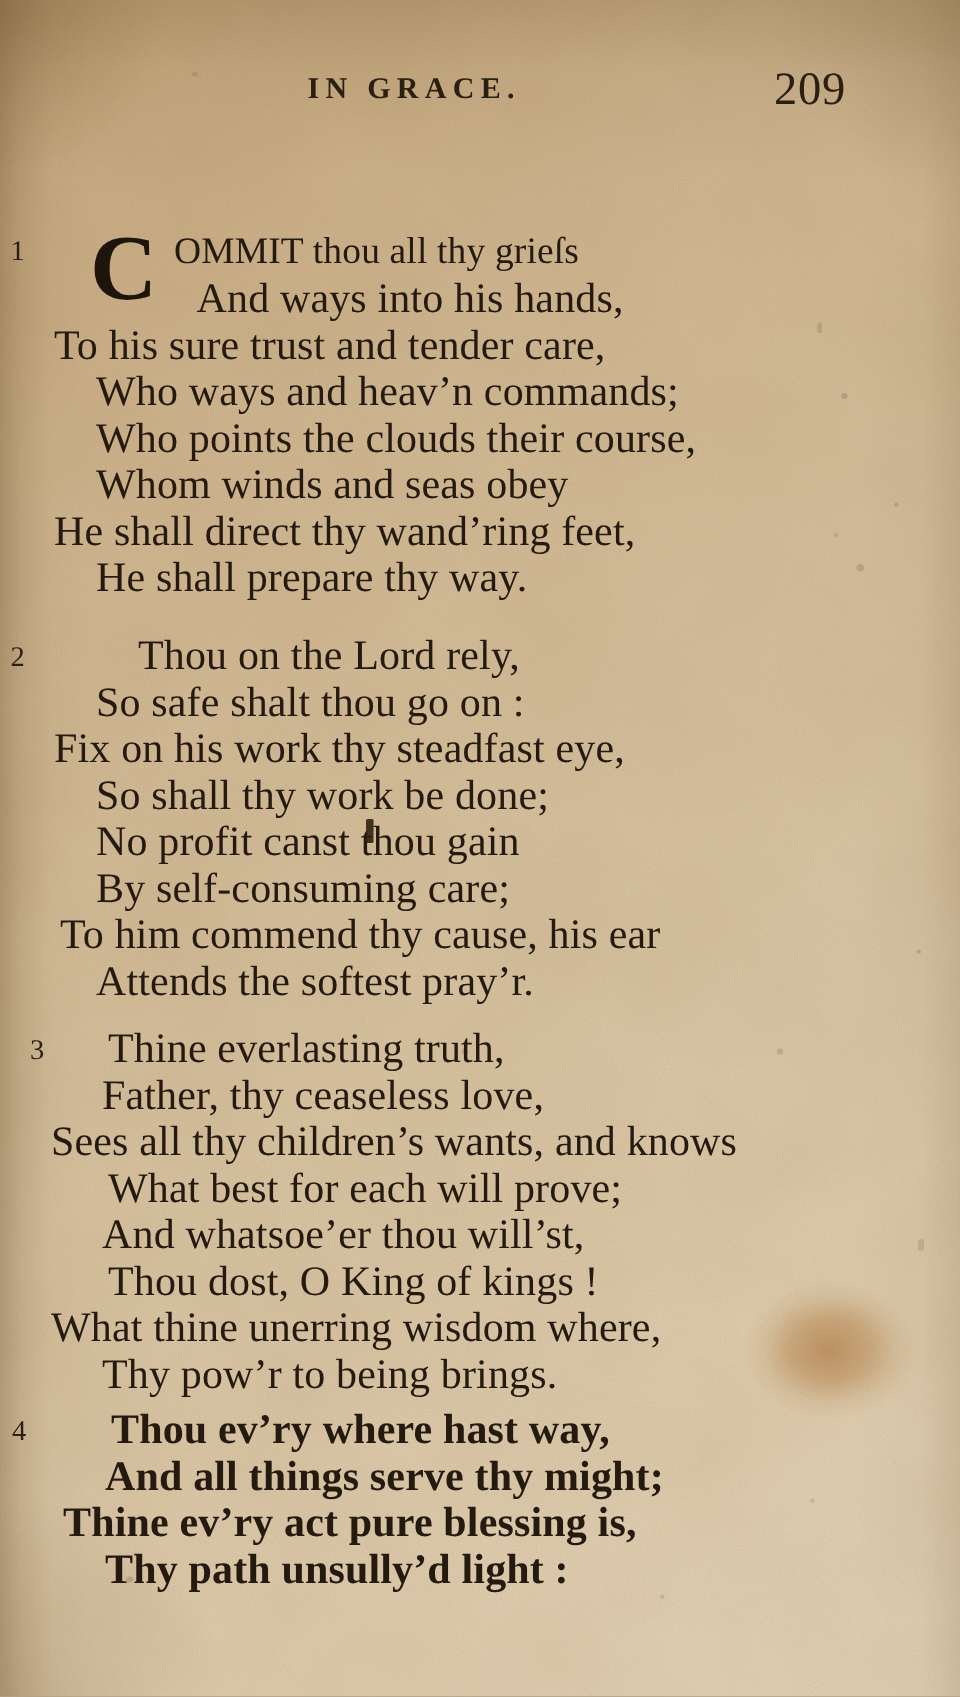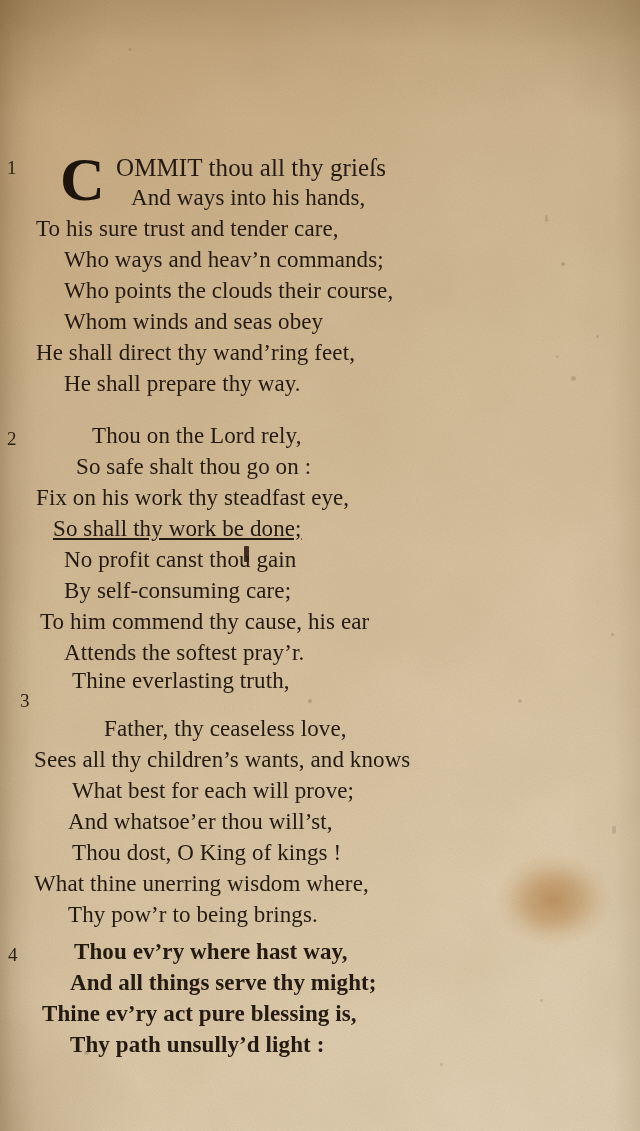--- a/index.html
+++ b/index.html
@@ -91,21 +91,21 @@
     left: 0;
     width: 640px;
   }
   .stanza-num {
     position: absolute;
     font-size: 19px;
     color: #2a1f12;
   }
   .line {
     position: absolute;
-    font-size: 23px;
+    font-size: 28px;
     line-height: 1;
     letter-spacing: 0.1px;
     white-space: pre;
     color: #241a10;
   }
 
   
   .dropcap {
     position: absolute;
     left: 60px;
@@ -151,20 +151,24 @@
                   0 0 0 0 0.19
                   0 0 0 0.22 0"></feColorMatrix>
       </filter>
     </defs>
     <rect width="640" height="1131" filter="url(#blotchNoise)"></rect>
     <rect width="640" height="1131" filter="url(#fiberNoise)"></rect>
   </svg>
 
   <div id="content">
 
+    <div class="runhead">
+      <div class="runhead-title">IN GRACE.</div>
+      <div class="runhead-page">209</div>
+    </div>
 
 
     <div class="speck" style="left:86px;  top:196px; width:3px;  height:3px;  opacity:.30;"></div>
     <div class="speck" style="left:545px; top:215px; width:3px;  height:7px;  opacity:.28; border-radius:2px;"></div>
     <div class="speck" style="left:561px; top:262px; width:4px;  height:4px;  opacity:.34;"></div>
     <div class="speck" style="left:596px; top:335px; width:3px;  height:3px;  opacity:.26;"></div>
     <div class="speck" style="left:571px; top:376px; width:5px;  height:5px;  opacity:.30;"></div>
     <div class="speck" style="left:556px; top:355px; width:3px;  height:3px;  opacity:.22;"></div>
     <div class="speck" style="left:611px; top:633px; width:3px;  height:3px;  opacity:.30;"></div>
     <div class="speck" style="left:518px; top:699px; width:4px;  height:4px;  opacity:.28;"></div>
@@ -184,35 +188,35 @@
       <div class="line" style="left:64px;  top:248px;">Who ways and heav’n commands;</div>
       <div class="line" style="left:64px;  top:279px;">Who points the clouds their course,</div>
       <div class="line" style="left:64px;  top:310px;">Whom winds and seas obey</div>
       <div class="line" style="left:36px;  top:341px;">He shall direct thy wand’ring feet,</div>
       <div class="line" style="left:64px;  top:372px;">He shall prepare thy way.</div>
     </div>
 
     <div class="stanza">
       <div class="stanza-num" style="left:7px; top:428px;">2</div>
       <div class="line" style="left:68px; top:424px;margin-left:24px;">Thou on the Lord rely,</div>
-      <div class="line" style="left:76px; top:455px;">So safe shalt thou go on :</div>
+      <div class="line" style="left:64px; top:455px;">So safe shalt thou go on :</div>
       <div class="line" style="left:36px; top:486px;">Fix on his work thy steadfast eye,</div>
-      <div class="line" style="left:53px; top:517px;text-decoration:underline;">So shall thy work be done;</div>
+      <div class="line" style="left:64px; top:517px;">So shall thy work be done;</div>
       <div class="line" style="left:64px; top:548px;">No profit canst thou gain</div>
       <div class="line" style="left:64px; top:579px;">By self-consuming care;</div>
       <div class="line" style="left:40px; top:610px;">To him commend thy cause, his ear</div>
       <div class="line" style="left:64px; top:641px;">Attends the softest pray’r.</div>
 
       <div class="blot" style="left:244px; top:546px; width:5px; height:16px; border-radius:1px;"></div>
     </div>
 
     <div class="stanza">
       <div class="stanza-num" style="left:20px; top:690px;">3</div>
-      <div class="line" style="left:72px; top:669px;">Thine everlasting truth,</div>
-      <div class="line" style="left:68px; top:717px;margin-left:36px;">Father, thy ceaseless love,</div>
+      <div class="line" style="left:72px; top:686px;">Thine everlasting truth,</div>
+      <div class="line" style="left:68px; top:717px;">Father, thy ceaseless love,</div>
       <div class="line" style="left:34px; top:748px;">Sees all thy children’s wants, and knows</div>
       <div class="line" style="left:72px; top:779px;">What best for each will prove;</div>
       <div class="line" style="left:68px; top:810px;">And whatsoe’er thou will’st,</div>
       <div class="line" style="left:72px; top:841px;">Thou dost, O King of kings !</div>
       <div class="line" style="left:34px; top:872px;">What thine unerring wisdom where,</div>
       <div class="line" style="left:68px; top:903px;">Thy pow’r to being brings.</div>
     </div>
 
     <div class="stanza">
       <div class="stanza-num" style="left:8px; top:944px;">4</div>

